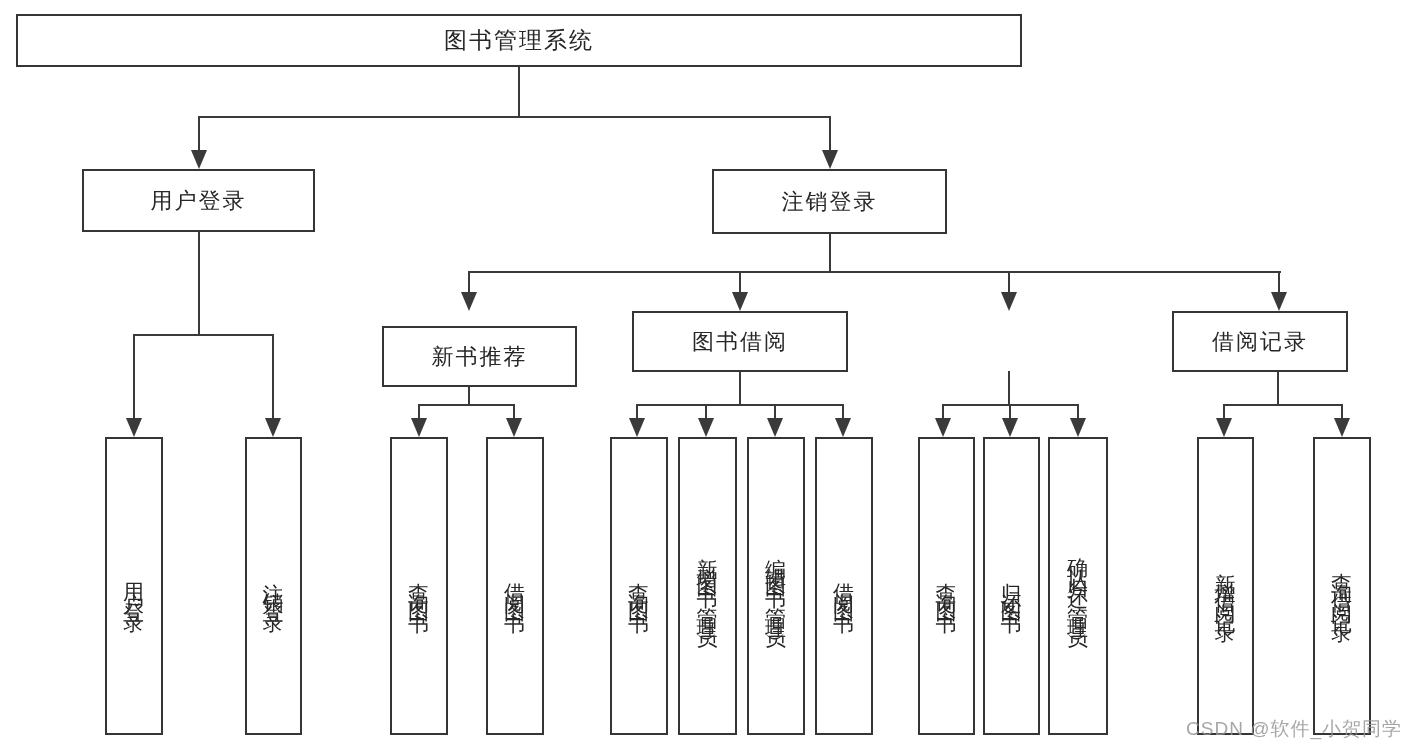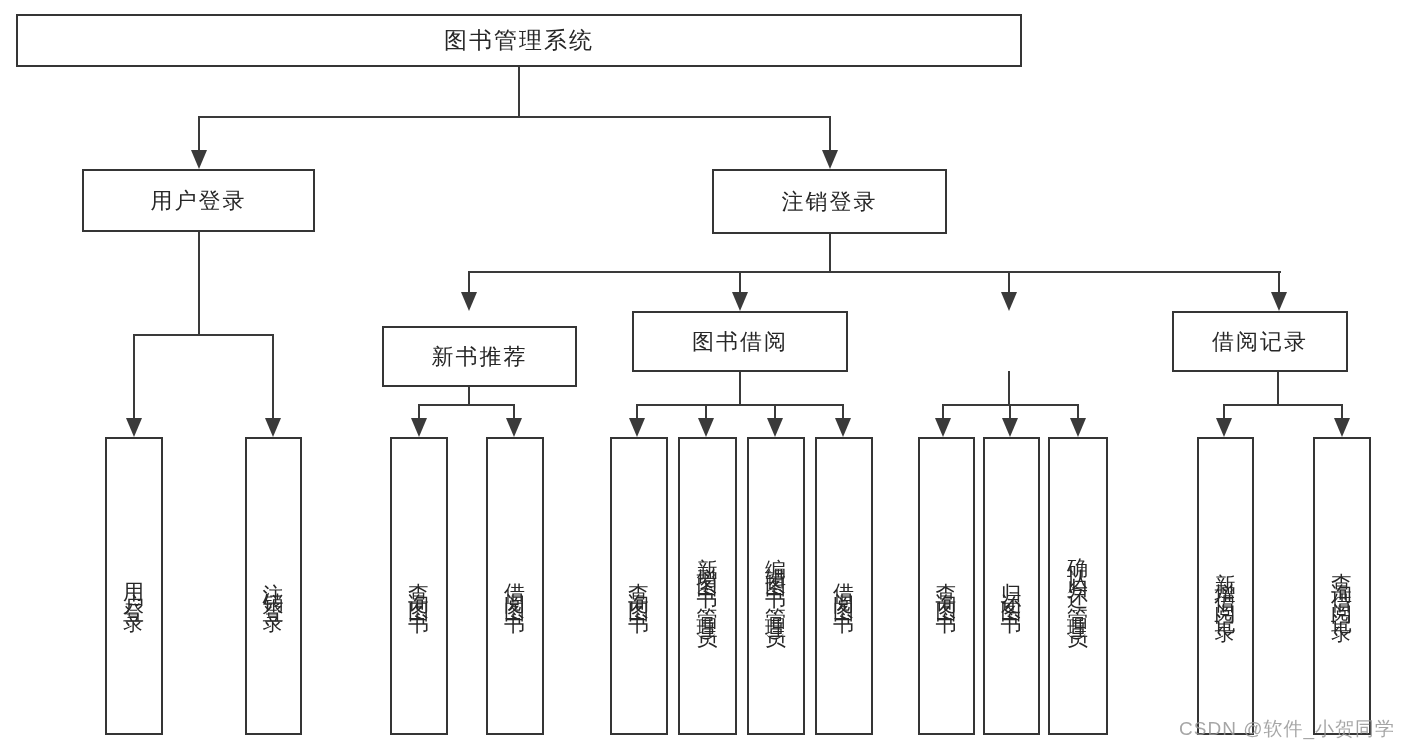--- a/index.html
+++ b/index.html
@@ -17,21 +17,21 @@
     font-size:21px; letter-spacing:10px; line-height:1;
     white-space:nowrap; color:#272727;
   }
   .line { position:absolute; background:#3a3a3a; }
   .arrow {
     position:absolute; width:0; height:0;
     border-left:8px solid transparent; border-right:8px solid transparent;
     border-top:19px solid #3a3a3a;
   }
   .watermark {
-    position:absolute; right:10px; bottom:5px;
+    position:absolute; right:3px; bottom:5px;
     font-size:19px; color:rgba(150,150,150,0.85); letter-spacing:1px; white-space:nowrap;
   }
 </style>
 </head>
 <body>
 
 <div class="canvas">
 
   <div class="line" style="left:518px; top:66px; width:2px; height:51px;"></div>
   <div class="line" style="left:198px; top:116px; width:633px; height:2px;"></div>

